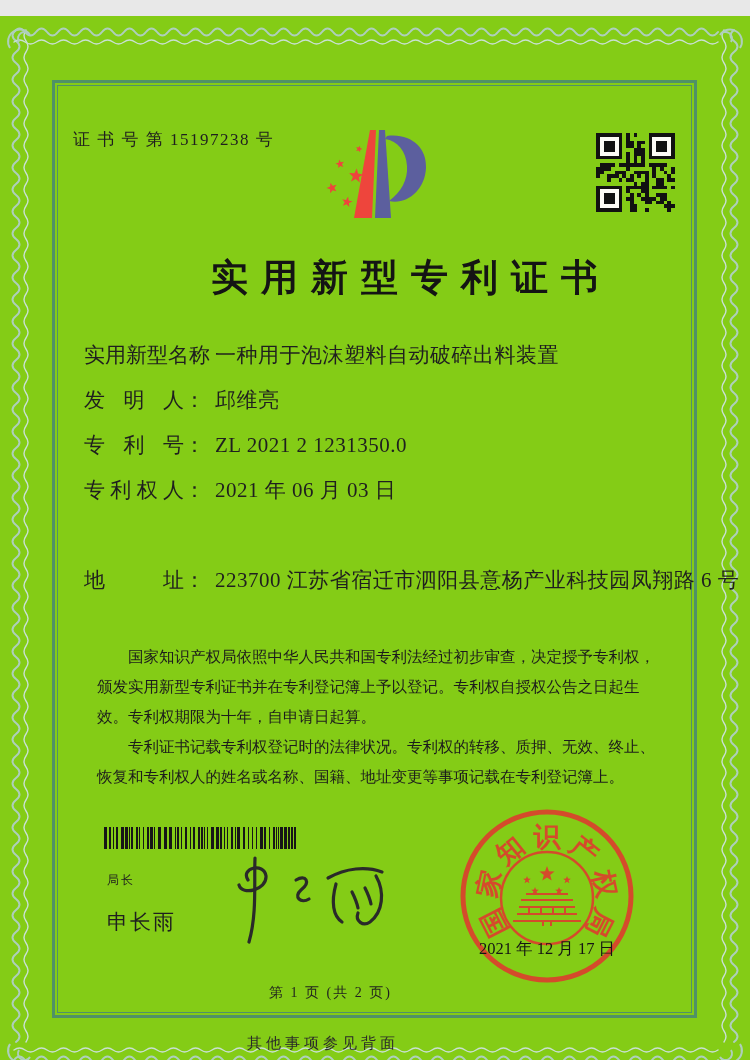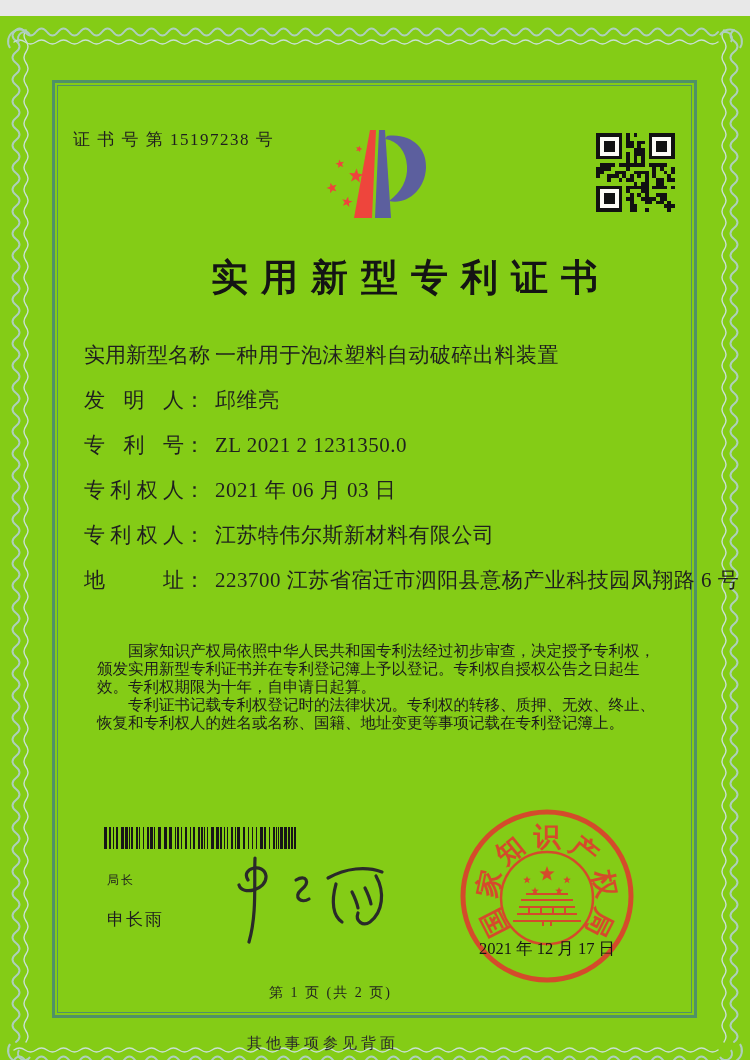--- a/index.html
+++ b/index.html
@@ -17,26 +17,26 @@
   .logo{left:313px;top:106px;width:122px;height:108px;}
   .qr{left:596px;top:117px;width:79px;height:79px;}
   .title{left:52px;top:237px;width:705px;text-align:center;
     font-size:37px;font-weight:bold;letter-spacing:13px;padding-left:13px;
     box-sizing:border-box;color:#141414;}
   .frow{left:84px;width:560px;height:24px;font-size:21px;white-space:nowrap;}
   .flabel{display:inline-block;width:100px;text-align:justify;text-align-last:justify;}
   .fcolon{display:inline-block;margin-right:10px;}
   .fvalue{letter-spacing:0.5px;}
   .grant2{position:absolute;left:293px;top:0;}
-  .paras{left:97px;top:626px;width:566px;font-size:15.5px;line-height:18px;
+  .paras{left:97px;top:626px;width:566px;font-size:15.5px;line-height:30px;
     color:#1c1c1c;}
   .paras p{margin:0;text-indent:2em;}
   .barcode{left:104px;top:811px;width:193px;height:22px;}
   .signer-title{left:107px;top:856px;font-size:12px;letter-spacing:2px;}
-  .signer-name{left:107px;top:892px;font-size:17px;letter-spacing:2px;}
+  .signer-name{left:107px;top:892px;font-size:21px;letter-spacing:2px;}
   .signature{left:208px;top:834px;width:190px;height:100px;}
   .seal{left:452px;top:790px;width:190px;height:185px;opacity:0.88;}
   .seal-date{left:462px;top:922px;width:170px;text-align:center;
     font-size:16.5px;color:#141414;white-space:nowrap;}
   .page-note{left:52px;top:968px;width:557px;text-align:center;font-size:14px;
     letter-spacing:2px;}
   .back-note{left:0;top:1018px;width:646px;text-align:center;font-size:15px;
     letter-spacing:4px;color:#2a2a2a;}
 </style>
 </head>
@@ -217,23 +217,20 @@
   </div>
   <div class="abs frow" style="top:370px">
     <span class="flabel">发明人</span><span class="fcolon">：</span><span class="fvalue">邱维亮</span>
   </div>
   <div class="abs frow" style="top:415px">
     <span class="flabel">专利号</span><span class="fcolon">：</span><span class="fvalue">ZL 2021 2 1231350.0</span>
   </div>
   <div class="abs frow" style="top:460px">
     <span class="flabel">专利权人</span><span class="fcolon">：</span><span class="fvalue">2021 年 06 月 03 日</span>
   </div>
-  <div class="abs frow" style="top:505px">
-    <span class="flabel">专利权人</span><span class="fcolon">：</span><span class="fvalue">江苏特伟尔斯新材料有限公司</span>
-  </div>
   <div class="abs frow" style="top:550px">
     <span class="flabel">地址</span><span class="fcolon">：</span><span class="fvalue">223700 江苏省宿迁市泗阳县意杨产业科技园凤翔路 6 号</span>
   </div>
 
   <div class="abs paras">
     <p>国家知识产权局依照中华人民共和国专利法经过初步审查，决定授予专利权，颁发实用新型专利证书并在专利登记簿上予以登记。专利权自授权公告之日起生效。专利权期限为十年，自申请日起算。</p>
     <p>专利证书记载专利权登记时的法律状况。专利权的转移、质押、无效、终止、恢复和专利权人的姓名或名称、国籍、地址变更等事项记载在专利登记簿上。</p>
   </div>
 
   <svg class="abs barcode" id="barcode" viewBox="0 0 193 22" preserveAspectRatio="none" shape-rendering="crispEdges">

